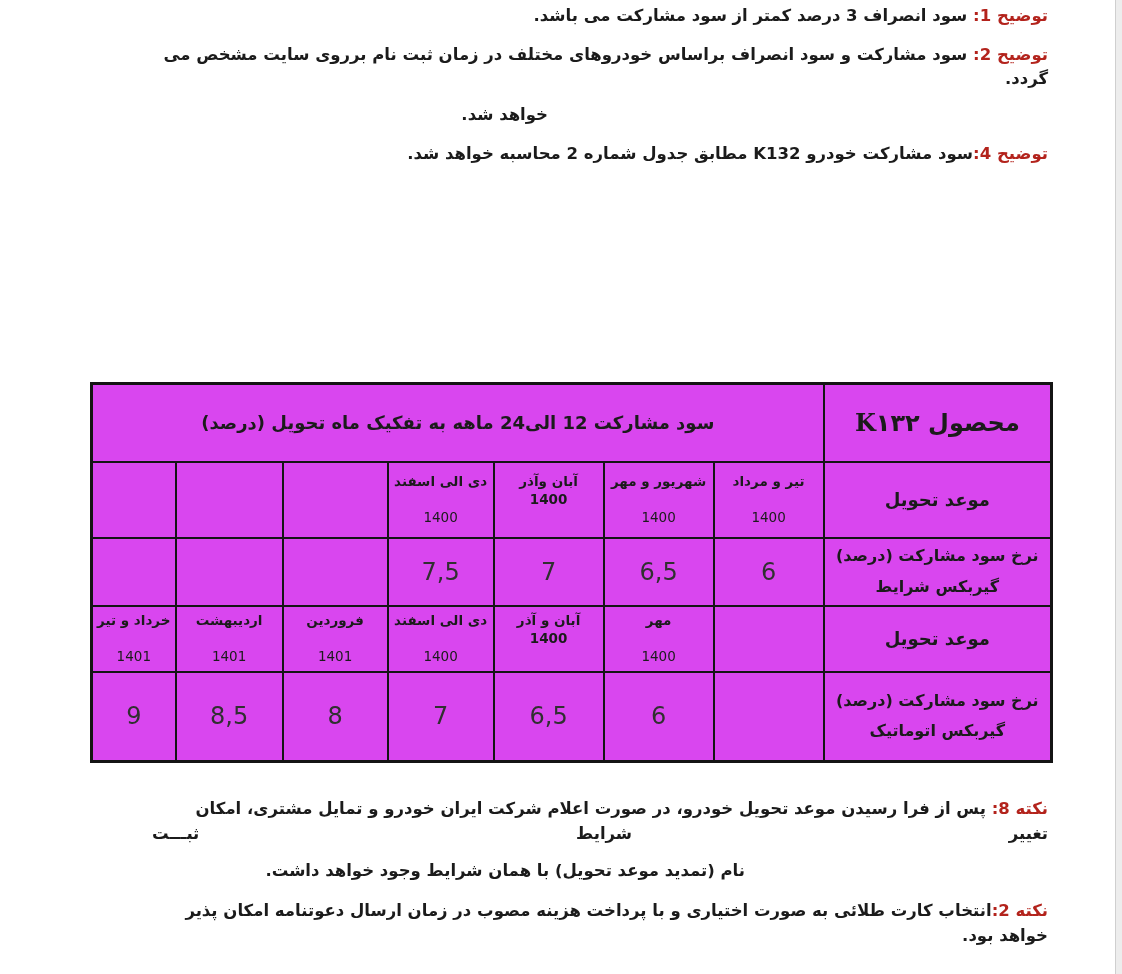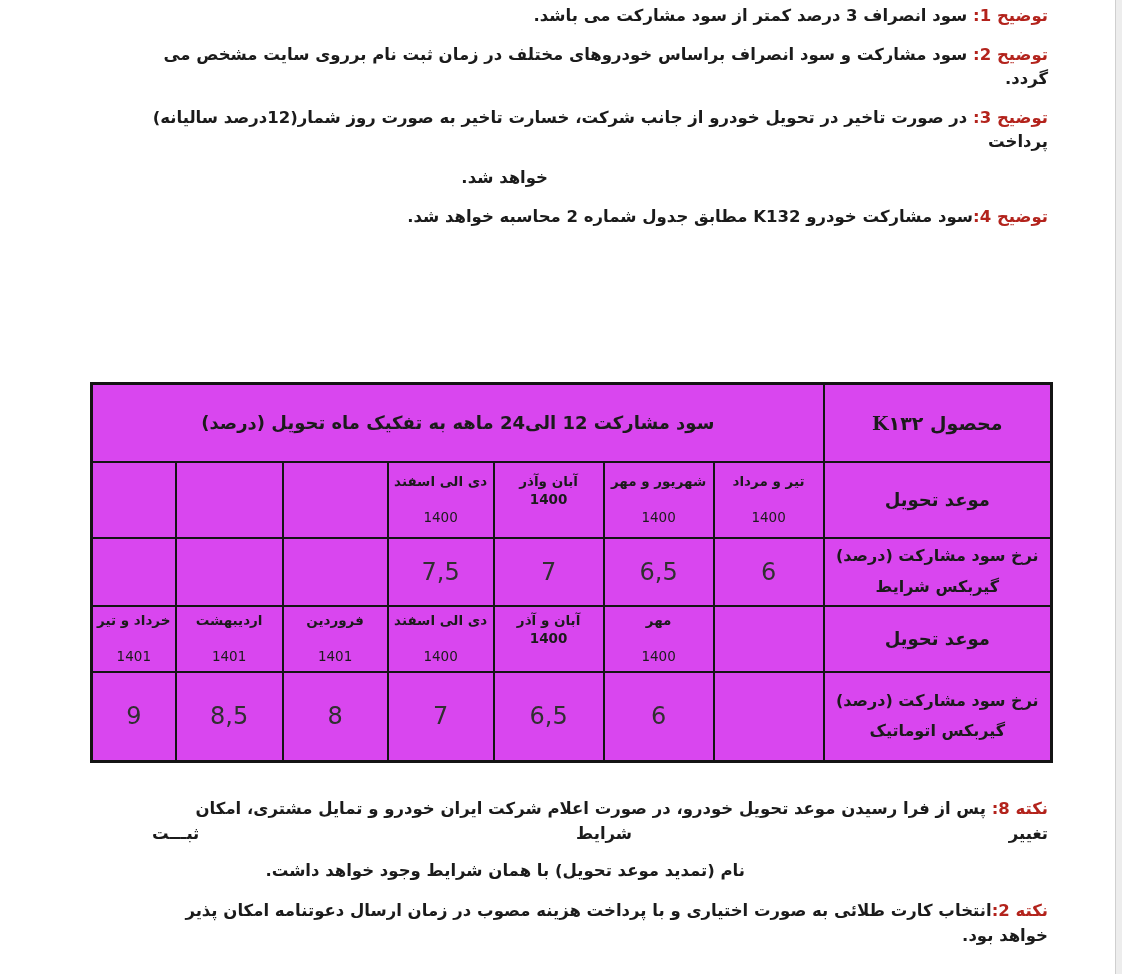--- a/index.html
+++ b/index.html
@@ -44,21 +44,21 @@
     border-collapse:collapse; table-layout:fixed;
     direction:rtl;
     border:3px solid #141414;
   }
   table.rates td {
     border:2px solid #141414;
     text-align:center; vertical-align:middle;
     padding:2px 4px;
     background:#d946ef;
   }
-  td.product-cell { font-size:19px; font-weight:bold; }
+  td.product-cell { font-size:24px; font-weight:bold; }
   td.product-cell .latin { font-family:"DejaVu Serif","DejaVu Sans",serif; }
   td.span-head { font-size:18px; font-weight:bold; }
   td.label-cell { font-size:18px; font-weight:bold; }
   td.rate-label-cell { font-size:16px; font-weight:bold; line-height:1.9; }
   td.month-cell .m-name { font-size:13.5px; font-weight:bold; line-height:1.3; }
   td.month-cell .m-year { font-size:13.5px; font-weight:400; line-height:1.3; margin-top:18px; }
   td.rate-cell { font-size:24px; font-weight:400; color:#303030; }
   td.hatch-cell {
     background-color:#e3e3e3;
     background-image:
@@ -80,21 +80,20 @@
 </head>
 <body>
 
 <div class="page">
 
   <div class="edge-right"></div>
 
   <section class="top-notes">
     <p class="note"><span class="lbl">توضیح 1</span><span class="sep">: </span><span class="txt">سود انصراف 3 درصد کمتر از سود مشارکت می باشد.</span></p>
     <p class="note"><span class="lbl">توضیح 2</span><span class="sep">: </span><span class="txt">سود مشارکت و سود انصراف براساس خودروهای مختلف در زمان ثبت نام برروی سایت مشخص می گردد.</span></p>
-    <p class="note"><span class="lbl">توضیح 3</span><span class="sep">: </span><span class="txt">در صورت تاخیر در تحویل خودرو از جانب شرکت، خسارت تاخیر به صورت روز شمار(12درصد سالیانه) پرداخت</span></p>
     <p class="note note-continuation">خواهد شد.</p>
     <p class="note"><span class="lbl">توضیح 4</span><span class="sep">:</span><span class="txt">سود مشارکت خودرو K132 مطابق جدول شماره 2 محاسبه خواهد شد.</span></p>
   </section>
 
 
   <table class="rates">
     <colgroup>
       <col style="width:228px">
         <col style="width:110px">
         <col style="width:110px">

